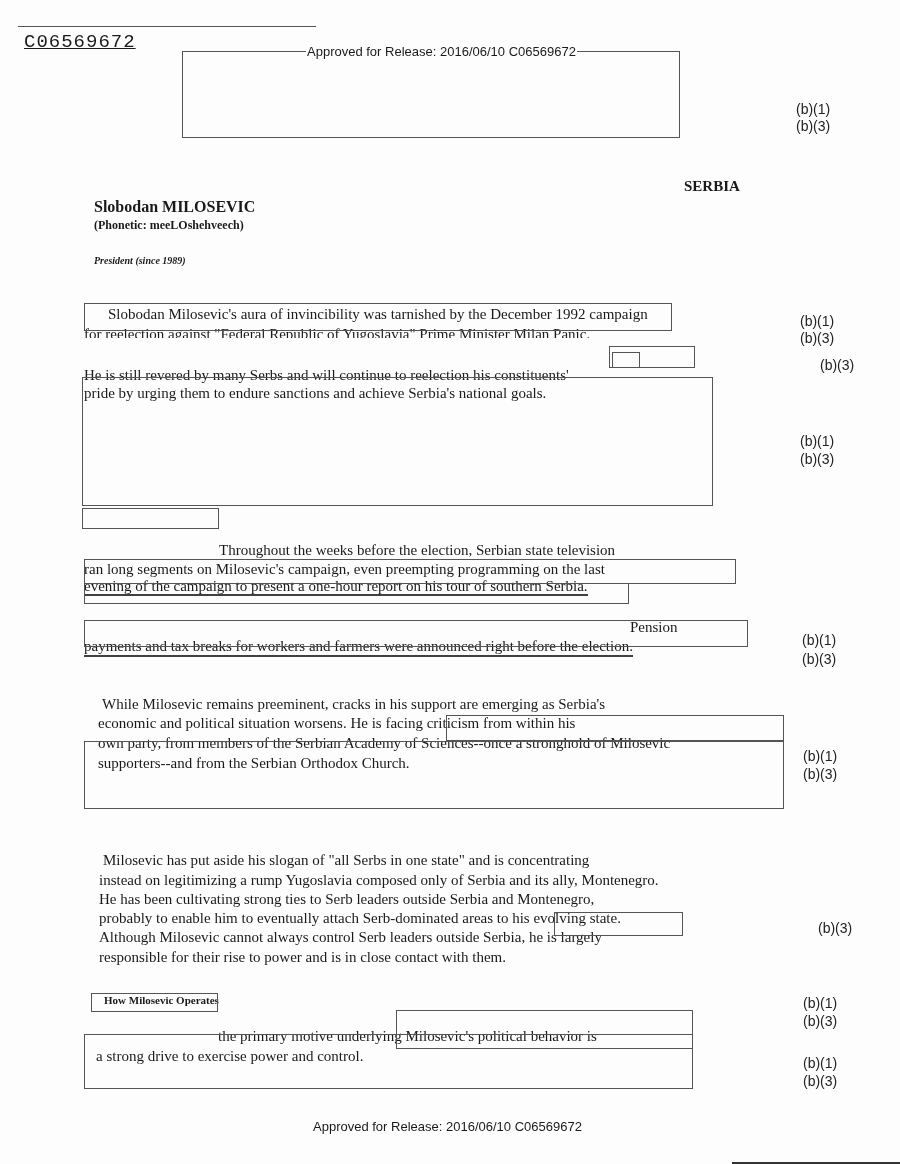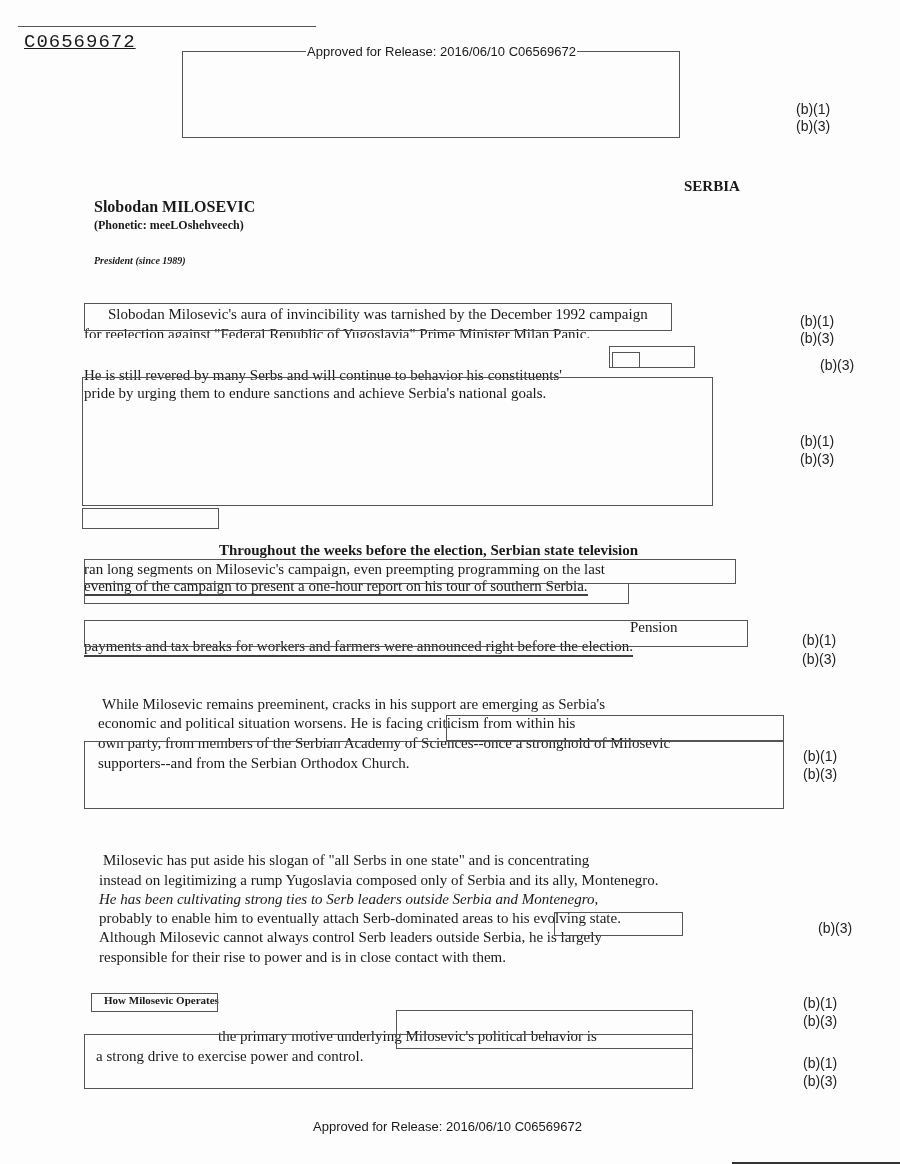--- a/index.html
+++ b/index.html
@@ -28,32 +28,32 @@
 <div class="abs serif bold" style="left:94px; top:162px; font-size:16px;">Slobodan MILOSEVIC</div>
 <div class="abs serif bold" style="left:94px; top:181px; font-size:12px;">(Phonetic:  meeLOshehveech)</div>
 <div class="abs serif bold" style="left:94px; top:216px; font-style:italic; font-size:10px;">President (since 1989)</div>
 
 <div class="abs serif" style="left:108px; top:270px;">Slobodan Milosevic's aura of invincibility was tarnished by the December 1992 campaign</div>
 <div class="abs serif" style="left:84px; top:290px; height:13px; overflow:hidden;">for reelection against "Federal Republic of Yugoslavia" Prime Minister Milan Panic.</div>
 <div class="box" style="left:84px; top:303px; width:588px; height:28px;"></div>
 <div class="ex" style="left:800px; top:313px;">(b)(1)</div>
 <div class="ex" style="left:800px; top:330px;">(b)(3)</div>
 
-<div class="abs serif" style="left:84px; top:331px;">He is still revered by many Serbs and will continue to behavior his constituents'</div>
+<div class="abs serif" style="left:84px; top:331px;">He is still revered by many Serbs and will continue to reelection his constituents'</div>
 <div class="abs serif" style="left:84px; top:349px;">pride by urging them to endure sanctions and achieve Serbia's national goals.</div>
 <div class="box" style="left:609px; top:346px; width:86px; height:22px;"></div>
 <div class="box" style="left:612px; top:352px; width:28px; height:16px;"></div>
 <div class="ex" style="left:820px; top:357px;">(b)(3)</div>
 
 <div class="box" style="left:82px; top:377px; width:631px; height:129px;"></div>
 <div class="ex" style="left:800px; top:433px;">(b)(1)</div>
 <div class="ex" style="left:800px; top:451px;">(b)(3)</div>
 
 <div class="box" style="left:82px; top:508px; width:137px; height:21px;"></div>
-<div class="abs serif" style="left:219px; top:506px;font-weight:bold;">Throughout the weeks before the election, Serbian state television</div>
+<div class="abs serif" style="left:219px; top:506px;">Throughout the weeks before the election, Serbian state television</div>
 <div class="abs serif" style="left:84px; top:525px;">ran long segments on Milosevic's campaign, even preempting programming on the last</div>
 <div class="abs serif ul" style="left:84px; top:543px; line-height:16px;">evening of the campaign to present a one-hour report on his tour of southern Serbia.</div>
 <div class="box" style="left:84px; top:559px; width:652px; height:25px;"></div>
 <div class="box" style="left:84px; top:584px; width:545px; height:20px; border-top:none;"></div>
 
 <div class="abs serif" style="left:630px; top:583px;">Pension</div>
 <div class="abs serif ul" style="left:84px; top:603px; line-height:17px;">payments and tax breaks for workers and farmers were announced right before the election.</div>
 <div class="box" style="left:84px; top:620px; width:664px; height:27px;"></div>
 <div class="ex" style="left:802px; top:632px;">(b)(1)</div>
 <div class="ex" style="left:802px; top:651px;">(b)(3)</div>
@@ -62,21 +62,21 @@
 <div class="abs serif" style="left:98px; top:679px;">economic and political situation worsens.  He is facing criticism from within his</div>
 <div class="abs serif" style="left:98px; top:699px;">own party, from members of the Serbian Academy of Sciences--once a stronghold of Milosevic</div>
 <div class="abs serif" style="left:98px; top:719px;">supporters--and from the Serbian Orthodox Church.</div>
 <div class="box" style="left:446px; top:715px; width:338px; height:26px;"></div>
 <div class="box" style="left:84px; top:741px; width:700px; height:68px;"></div>
 <div class="ex" style="left:803px; top:748px;">(b)(1)</div>
 <div class="ex" style="left:803px; top:766px;">(b)(3)</div>
 
 <div class="abs serif" style="left:103px; top:816px;">Milosevic has put aside his slogan of "all Serbs in one state" and is concentrating</div>
 <div class="abs serif" style="left:99px; top:836px;">instead on legitimizing a rump Yugoslavia composed only of Serbia and its ally, Montenegro.</div>
-<div class="abs serif" style="left:99px; top:855px;font-style:italic;">He has been cultivating strong ties to Serb leaders outside Serbia and Montenegro,</div>
+<div class="abs serif" style="left:99px; top:855px;">He has been cultivating strong ties to Serb leaders outside Serbia and Montenegro,</div>
 <div class="abs serif" style="left:99px; top:874px;">probably to enable him to eventually attach Serb-dominated areas to his evolving state.</div>
 <div class="abs serif" style="left:99px; top:893px;">Although Milosevic cannot always control Serb leaders outside Serbia, he is largely</div>
 <div class="abs serif" style="left:99px; top:913px;">responsible for their rise to power and is in close contact with them.</div>
 <div class="box" style="left:554px; top:912px; width:129px; height:24px;"></div>
 <div class="ex" style="left:818px; top:920px;">(b)(3)</div>
 
 <div class="abs serif bold" style="left:104px; top:956px; font-size:11px;">How Milosevic Operates</div>
 
 <div class="box" style="left:91px; top:993px; width:127px; height:19px;"></div>
 <div class="abs serif" style="left:218px; top:992px;">the primary motive underlying Milosevic's political behavior is</div>

